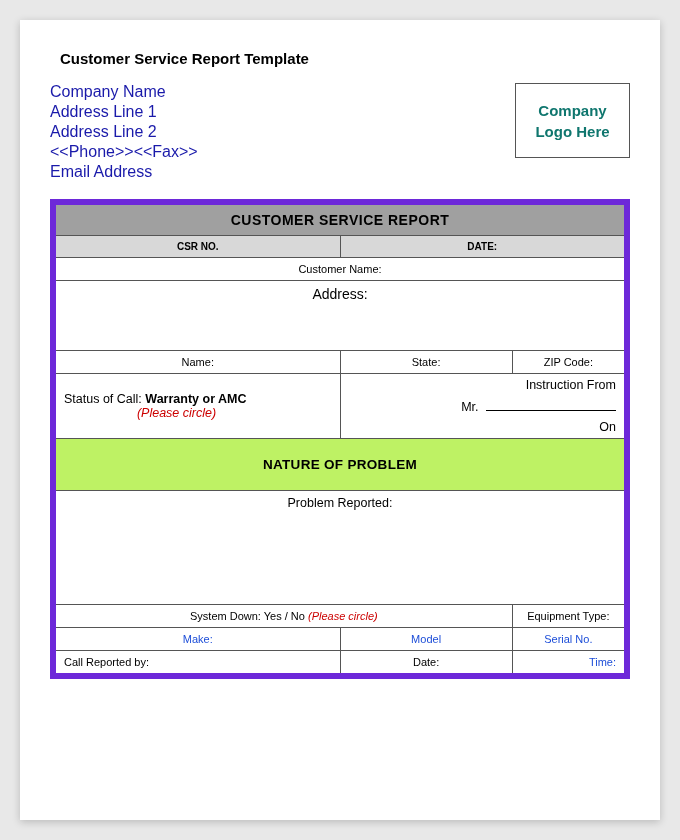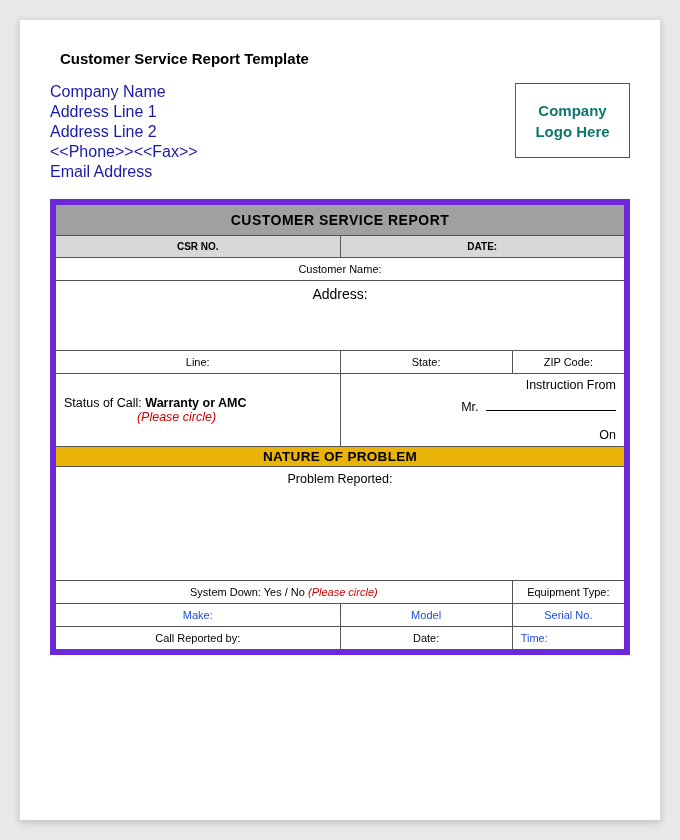--- a/index.html
+++ b/index.html
@@ -84,25 +84,25 @@
     .center-label {
       text-align: center;
     }
     .tall-row td {
       height: 70px;
       vertical-align: top;
       font-size: 14px;
       padding: 5px 8px;
     }
     .section-header td {
-      background: #eab308;
+      background: #bef264;
       text-align: center;
       font-weight: bold;
       font-size: 13.5px;
-      padding: 2px 4px;
+      padding: 18px 4px;
       letter-spacing: 0.3px;
     }
     .status-cell {
       font-size: 12.5px;
       padding: 5px 8px;
       vertical-align: middle;
     }
     .warrant-text {
       font-weight: bold;
       color: #000;
@@ -164,34 +164,34 @@
 
     <tr class="label-row">
       <td colspan="3" class="center-label">Customer Name:</td>
     </tr>
 
     <tr class="tall-row">
       <td colspan="3" class="center-label">Address:</td>
     </tr>
 
     <tr class="label-row">
-      <td style="width:38%; text-align:center;">Line:</td>
+      <td style="width:38%; text-align:center;">Name:</td>
       <td style="width:30%; text-align:center;">State:</td>
       <td style="width:32%; text-align:center;">ZIP Code:</td>
     </tr>
 
     <tr>
       <td class="status-cell" style="width:38%; vertical-align:middle;margin-left:26px;">
         <span>Status of Call:</span>
         <span class="warrant-text">Warranty or AMC</span>
         <span class="please-circle"><br>&nbsp;&nbsp;&nbsp;&nbsp;&nbsp;&nbsp;&nbsp;&nbsp;&nbsp;&nbsp;&nbsp;&nbsp;&nbsp;&nbsp;&nbsp;&nbsp;&nbsp;&nbsp;&nbsp;&nbsp;&nbsp;<span>(Please circle)</span></span>
       </td>
       <td colspan="2" class="instruction-cell">
         <div style="margin-bottom:8px;">Instruction From</div>
-        <div style="margin-bottom:14px;">
+        <div style="margin-bottom:6px;">
           <span>Mr.</span>
           <span class="mr-line"></span>
         </div>
         <div>On</div>
       </td>
     </tr>
 
     <tr class="section-header">
       <td colspan="3">NATURE OF PROBLEM</td>
     </tr>
@@ -214,21 +214,21 @@
       </td>
       <td style="text-align:center;border-radius:11px;">
         <span class="blue-text">Model</span>
       </td>
       <td style="text-align:center;">
         <span class="blue-text">Serial No.</span>
       </td>
     </tr>
 
     <tr class="label-row">
-      <td style="text-align:center;">Call Reported by:</td>
+      <td style="text-align:left;">Call Reported by:</td>
       <td style="text-align:center;">Date:</td>
-      <td style="text-align:left;">
+      <td style="text-align:right;">
         <span class="blue-text">Time:</span>
       </td>
     </tr>
   </tbody>
     </table>
 </div>
 
 </body></html>

